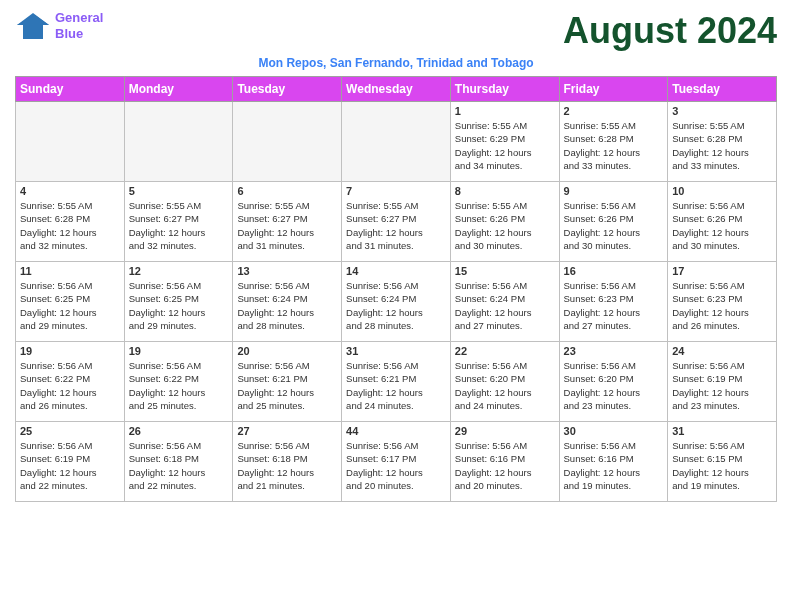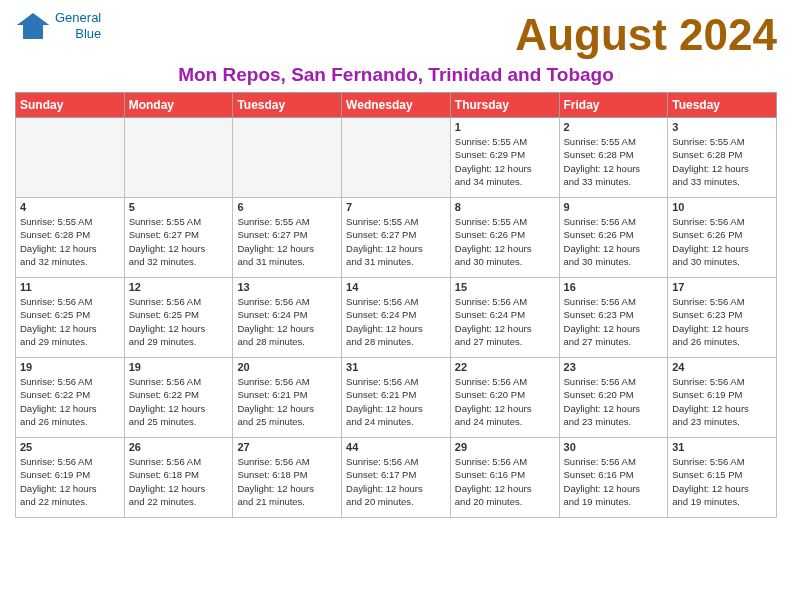--- a/index.html
+++ b/index.html
@@ -16,49 +16,48 @@
       justify-content: space-between;
       margin-bottom: 4px;
     }
     .logo {
       display: flex;
       align-items: center;
       gap: 4px;
     }
     .logo-text {
       font-size: 13px;
-      font-weight: normal;
-      color: #0369a1;
+      font-weight: bold;
+      color: #8b5cf6;
       line-height: 1.2;
-      text-align: right;
     }
     .logo-icon {
       width: 36px;
       height: 30px;
     }
     .month-title {
-      font-size: 44px;
+      font-size: 36px;
       font-weight: bold;
-      color: #a16207;
+      color: #14532d;
       text-align: right;
     }
     .subtitle {
       text-align: center;
-      font-size: 19px;
+      font-size: 12px;
       font-weight: bold;
-      color: #a21caf;
+      color: #3b82f6;
       margin-bottom: 6px;
     }
     table {
       width: 100%;
       border-collapse: collapse;
       table-layout: fixed;
     }
     th {
-      background-color: #ef4444;
+      background-color: #d946ef;
       color: #fff;
       font-size: 12px;
       padding: 5px 4px;
       text-align: left;
       border: 1px solid #a0a0a0;
     }
     td {
       border: 1px solid #c0c0c0;
       vertical-align: top;
       padding: 3px 4px;

